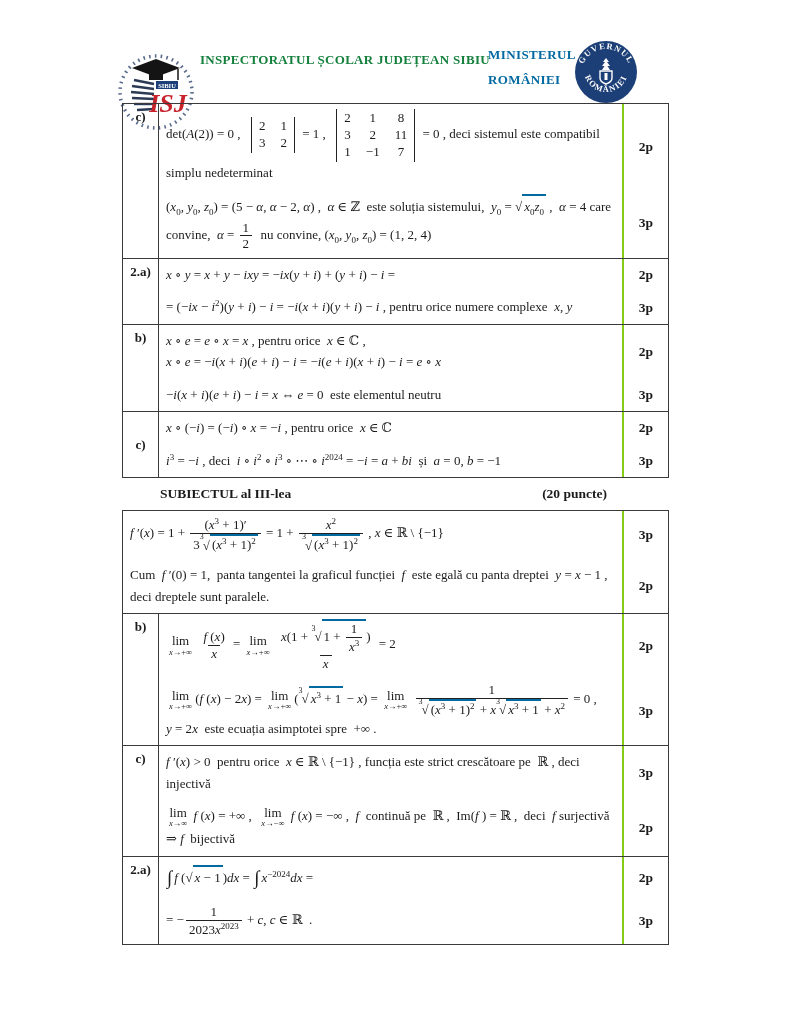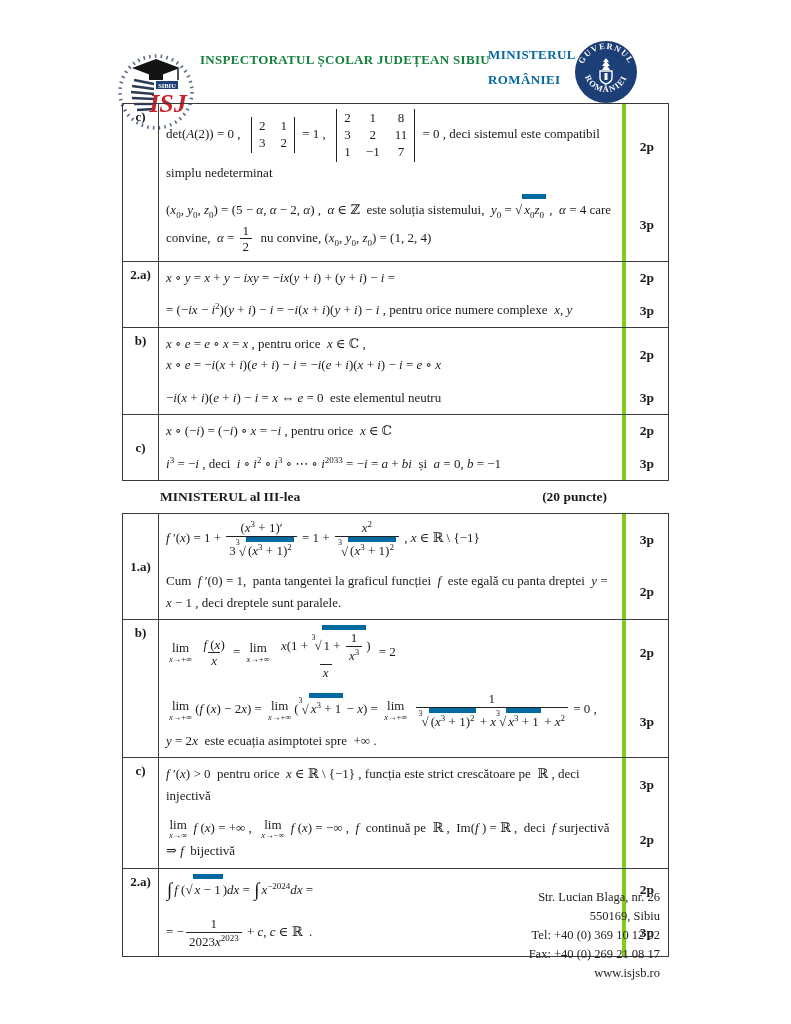--- a/index.html
+++ b/index.html
@@ -33,21 +33,21 @@
     width:36px; flex:0 0 36px; border-right:1px solid #3a3a3a;
     font-weight:bold; font-size:13px; text-align:center; padding-top:5px;
   }
   .cell-label.vcenter { display:flex; align-items:center; justify-content:center; padding-top:0; }
   .row-body { flex:1; display:flex; flex-direction:column; }
   .sub { display:flex; flex:1; }
   .sub-content {
     flex:1; padding:5px 8px 6px 7px; font-size:13px; line-height:1.65;
   }
   .sub-points {
-    width:46px; flex:0 0 46px; border-left:4px solid #84cc16;
+    width:46px; flex:0 0 46px; border-left:2px solid #84cc16;
     display:flex; align-items:center; justify-content:center;
     font-weight:bold; font-size:13.5px;
   }
 
   .section-heading {
     display:flex; justify-content:space-between;
     margin:8px 62px 8px 38px; font-weight:bold; font-size:13.5px;
   }
 
   
@@ -58,21 +58,21 @@
           vertical-align:middle; margin:0 2px; line-height:1.2; text-align:center; }
   .frac .nu, .frac .de { padding:0 3px; }
   .frac .de { border-top:1px solid #222; }
   .det { display:inline-grid; vertical-align:middle; text-align:center;
          border-left:1.2px solid #222; border-right:1.2px solid #222;
          padding:1px 7px; column-gap:15px; line-height:1.3; margin:0 4px; }
   .det2 { grid-template-columns:auto auto; }
   .det3 { grid-template-columns:auto auto auto; }
   .rq { white-space:nowrap; }
   .ri { font-size:8px; position:relative; top:-5px; margin-right:-1px; }
-  .ov { display:inline-block; border-top:5px solid #0369a1; padding:0 2px; }
+  .ov { display:inline-block; border-top:2px solid #0369a1; padding:0 2px; }
   .lim { display:inline-flex; flex-direction:column; align-items:center;
          vertical-align:middle; line-height:1.05; margin:0 3px; }
   .lim .un { font-size:8.5px; }
   .lim .un i { font-size:8.5px; }
   .int { font-size:19px; vertical-align:-2px; display:inline-block; margin:0 2px 0 1px; }
 
   
   footer {
     position:absolute; right:131px; top:888px; text-align:right;
     font-size:12.5px; line-height:19px; color:#222;
@@ -193,35 +193,34 @@
           </div>
         </div>
         <div class="row">
           <div class="cell-label vcenter">c)</div>
           <div class="row-body">
             <div class="sub">
               <div class="sub-content"><i>x</i> ∘ (−<i>i</i>) = (−<i>i</i>) ∘ <i>x</i> = −<i>i</i> , pentru orice &nbsp;<i>x</i> ∈ ℂ</div>
               <div class="sub-points">2p</div>
             </div>
             <div class="sub">
-              <div class="sub-content"><i>i</i><sup>3</sup> = −<i>i</i> , deci &nbsp;<i>i</i> ∘ <i>i</i><sup>2</sup> ∘ <i>i</i><sup>3</sup> ∘ ⋯ ∘ <i>i</i><sup>2033</sup> = −<i>i</i> = <i>a</i> + <i>bi</i> &nbsp;și &nbsp;<i>a</i> = 0, <i>b</i> = −1</div>
+              <div class="sub-content"><i>i</i><sup>3</sup> = −<i>i</i> , deci &nbsp;<i>i</i> ∘ <i>i</i><sup>2</sup> ∘ <i>i</i><sup>3</sup> ∘ ⋯ ∘ <i>i</i><sup>2024</sup> = −<i>i</i> = <i>a</i> + <i>bi</i> &nbsp;și &nbsp;<i>a</i> = 0, <i>b</i> = −1</div>
               <div class="sub-points">3p</div>
             </div>
           </div>
         </div>
       </div>
 
     <div class="section-heading">
-      <span>MINISTERUL al III-lea</span>
+      <span>SUBIECTUL al III-lea</span>
       <span>(20 puncte)</span>
     </div>
 
     <div class="rubric-table">
         <div class="row">
-          <div class="cell-label vcenter">1.a)</div>
           <div class="row-body">
             <div class="sub">
               <div class="sub-content"><i>f</i> ′(<i>x</i>) = 1 + <span class="frac">
                   <span class="nu">(<i>x</i><sup>3</sup> + 1)′</span>
                   <span class="de">3<span class="rq"><sup class="ri">3</sup>√<span class="ov">(<i>x</i><sup>3</sup> + 1)<sup>2</sup></span></span></span>
                 </span> = 1 + <span class="frac">
                   <span class="nu"><i>x</i><sup>2</sup></span>
                   <span class="de"><span class="rq"><sup class="ri">3</sup>√<span class="ov">(<i>x</i><sup>3</sup> + 1)<sup>2</sup></span></span></span>
                 </span> , <i>x</i> ∈ ℝ \ {−1}</div>
               <div class="sub-points">3p</div>
@@ -303,21 +302,14 @@
                   <span class="nu">1</span>
                   <span class="de">2023<i>x</i><sup>2023</sup></span>
                 </span> + <i>c</i>, <i>c</i> ∈ ℝ &nbsp;.</div>
               <div class="sub-points">3p</div>
             </div>
           </div>
         </div>
       </div>
   </main>
 
-  <footer>
-    <div>Str. Lucian Blaga, nr. 26</div>
-    <div>550169, Sibiu</div>
-    <div>Tel: +40 (0) 369 10 12 02</div>
-    <div>Fax: +40 (0) 269 21 08 17</div>
-    <div>www.isjsb.ro</div>
-  </footer>
 
 </div>
 
 </body></html>

